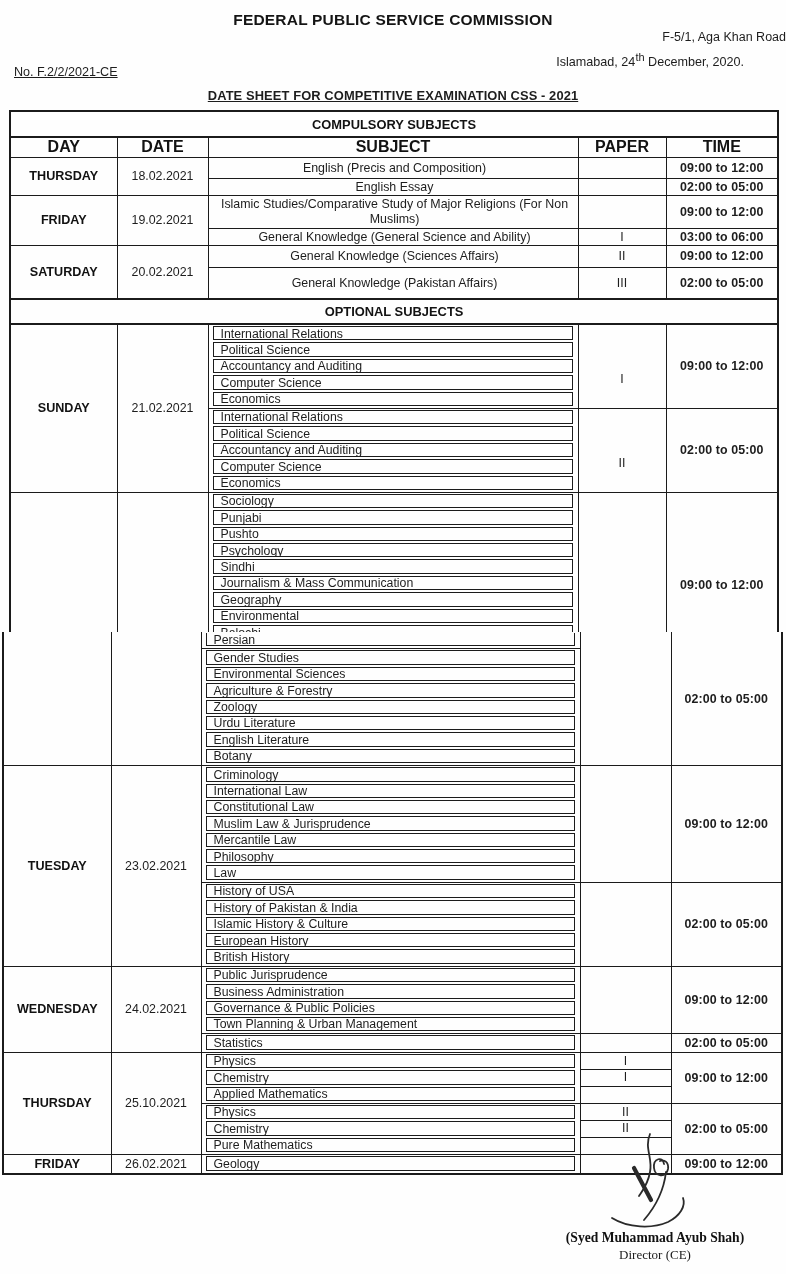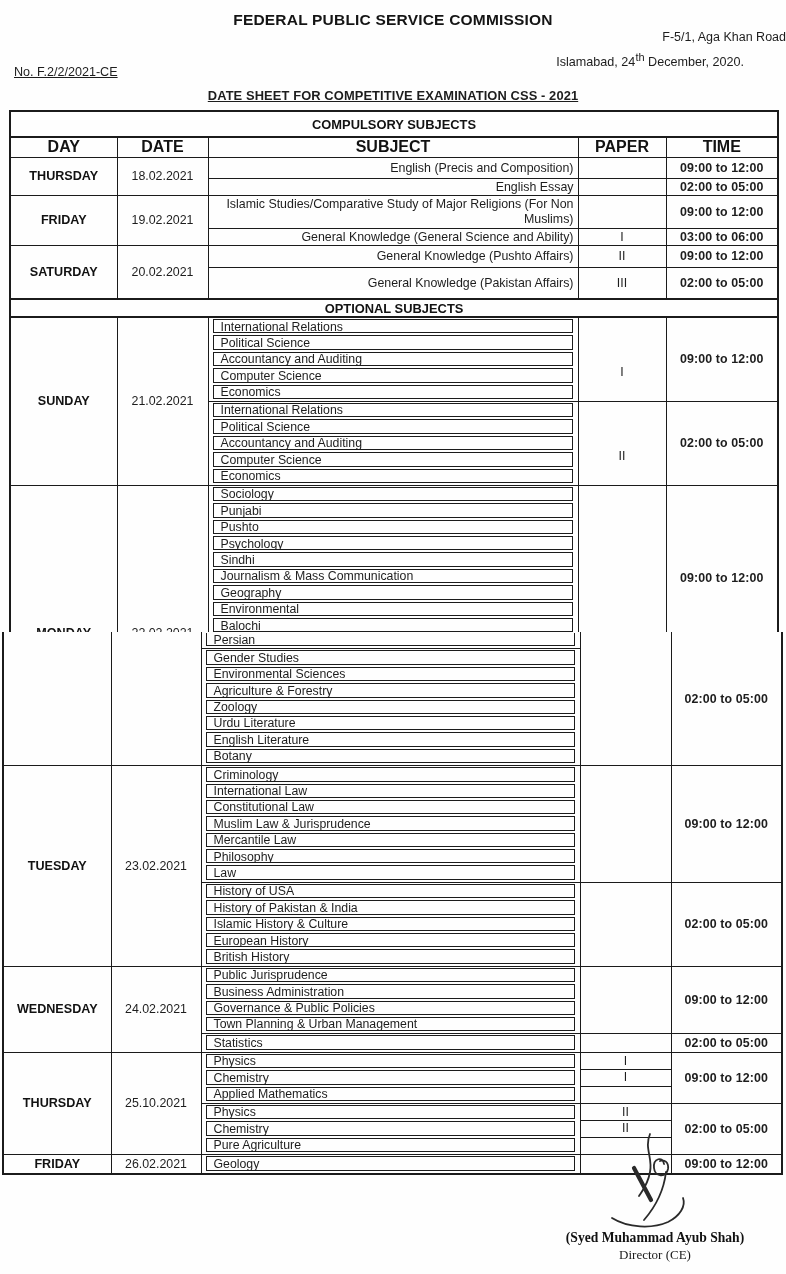--- a/index.html
+++ b/index.html
@@ -23,21 +23,21 @@
   table.sheet { border-collapse: collapse; table-layout: fixed; background: #fefefe; }
   .t1 { position: absolute; top: 106px; left: 9px; border: 2px solid #1b1b1b; }
   .t2 { position: absolute; top: 0;     left: 2px; border: 2px solid #1b1b1b; border-top: none; }
   .t2 tr.seam > td { border-top: none; }
 
   .sheet td { border: 1px solid #1b1b1b; padding: 0; font-size: 12.4px; vertical-align: middle; color: #1d1d1d; overflow: hidden; }
   td.band  { font-weight: bold; text-align: center; font-size: 12.9px; border-top: 2px solid #1b1b1b; border-bottom: 2px solid #1b1b1b; color: #121212; }
   tr.hd td { font-weight: bold; text-align: center; font-size: 16px; border-bottom: 1.5px solid #1b1b1b; color: #121212; }
   td.day   { font-weight: bold; text-align: center; font-size: 12.6px; color: #121212; }
   td.date  { text-align: center; }
-  td.subj  { text-align: right; padding: 1px 4px 0 7px; line-height: 14.8px; }
+  td.subj  { text-align: center; padding: 1px 4px 0 7px; line-height: 14.8px; }
   td.paper { text-align: center; }
   td.time  { text-align: center; letter-spacing: 0.1px; font-weight: bold; }
   td.low   { vertical-align: bottom; padding-bottom: 30px; }
   td.plow  { vertical-align: middle; padding-top: 26px; }
 
   
   td.stack { vertical-align: top; padding: 1px 0 0 0; margin-left: 48px; }
   .box { height: 14.4px; line-height: 13px; border: 1px solid #1b1b1b; margin: 0 5px 2px 4px; padding: 0.5px 0 0 7px; font-size: 12.3px; overflow: hidden; white-space: nowrap; }
   .box.cut { border-top: none; height: 13.4px; }
 
@@ -108,31 +108,31 @@
       </tr>
       <tr style="height:17px">
         <td class="subj">General Knowledge (General Science and Ability)</td>
         <td class="paper">I</td>
         <td class="time">03:00 to 06:00</td>
       </tr>
 
       <tr style="height:22px">
         <td class="day" rowspan="2">SATURDAY</td>
         <td class="date" rowspan="2">20.02.2021</td>
-        <td class="subj">General Knowledge (Pushto Affairs)</td>
+        <td class="subj">General Knowledge (Sciences Affairs)</td>
         <td class="paper">II</td>
         <td class="time">09:00 to 12:00</td>
       </tr>
       <tr style="height:32px">
         <td class="subj">General Knowledge (Pakistan Affairs)</td>
         <td class="paper">III</td>
         <td class="time">02:00 to 05:00</td>
       </tr>
 
-      <tr style="height:18px">
+      <tr style="height:25px">
         <td class="band" colspan="5">OPTIONAL SUBJECTS</td>
       </tr>
 
       <tr style="height:82px">
         <td class="day" rowspan="2">SUNDAY</td>
         <td class="date" rowspan="2">21.02.2021</td>
         <td class="stack">
           <div class="box">International Relations</div>
           <div class="box">Political Science</div>
           <div class="box">Accountancy and Auditing</div>
@@ -268,21 +268,21 @@
           <div class="pc">I</div>
           <div class="pc">I</div>
           <div class="pc"></div>
         </td>
         <td class="time">09:00 to 12:00</td>
       </tr>
       <tr style="height:50px">
         <td class="stack">
           <div class="box">Physics</div>
           <div class="box">Chemistry</div>
-          <div class="box">Pure Agriculture</div>
+          <div class="box">Pure Mathematics</div>
         </td>
         <td class="pstack">
           <div class="pc">II</div>
           <div class="pc">II</div>
           <div class="pc"></div>
         </td>
         <td class="time">02:00 to 05:00</td>
       </tr>
 
       <tr style="height:17px">

